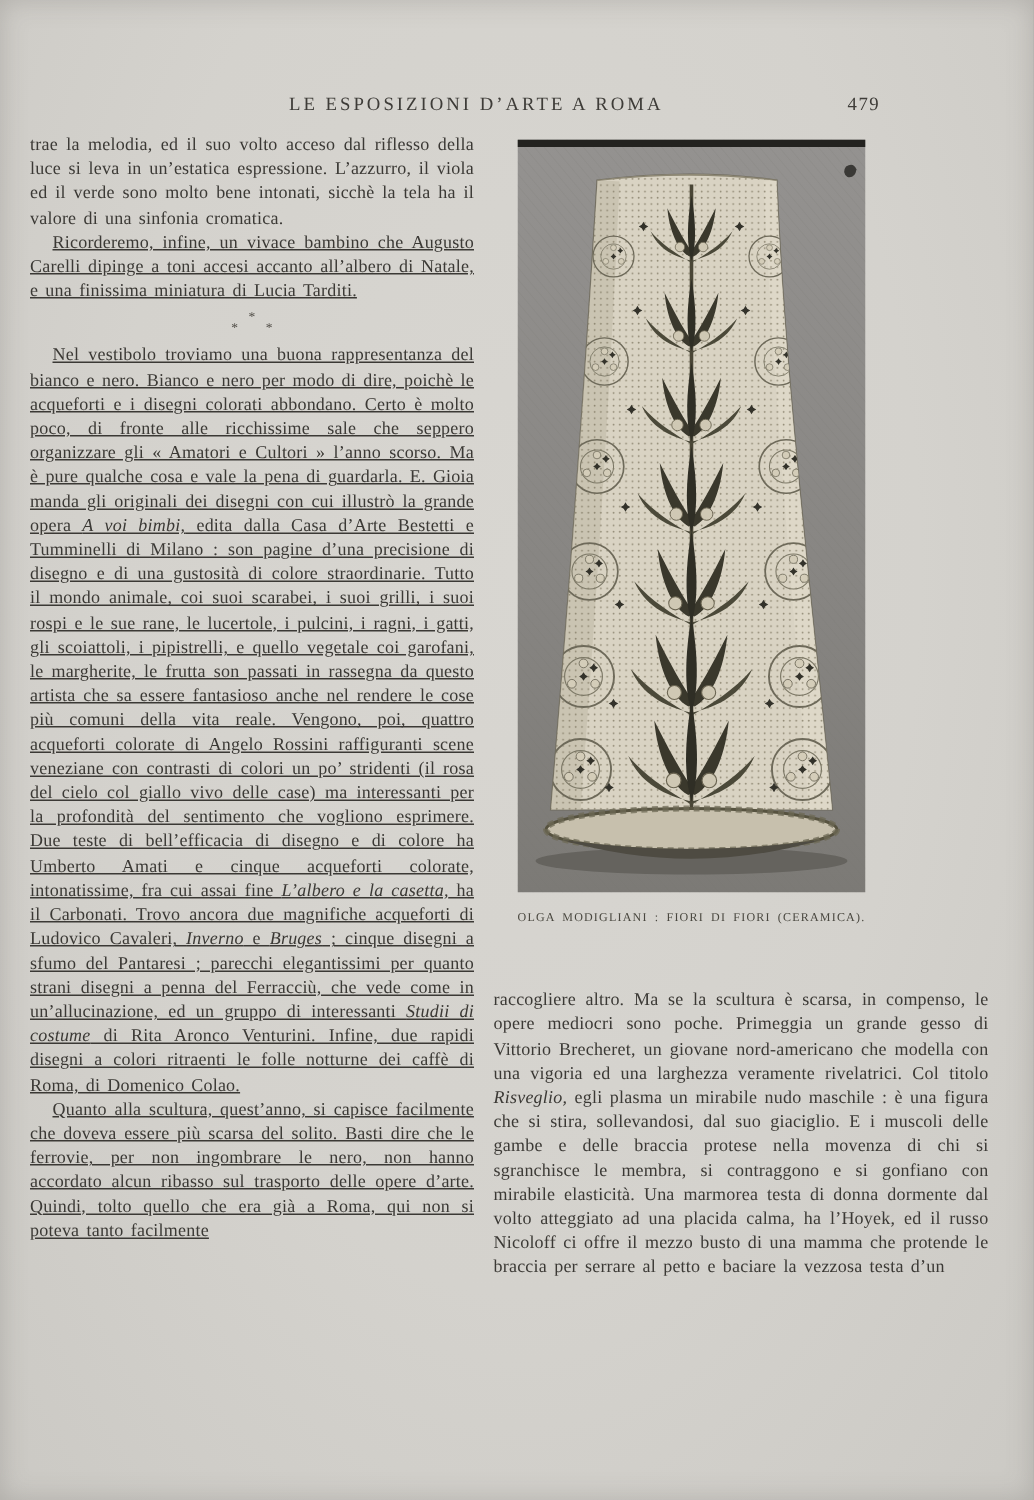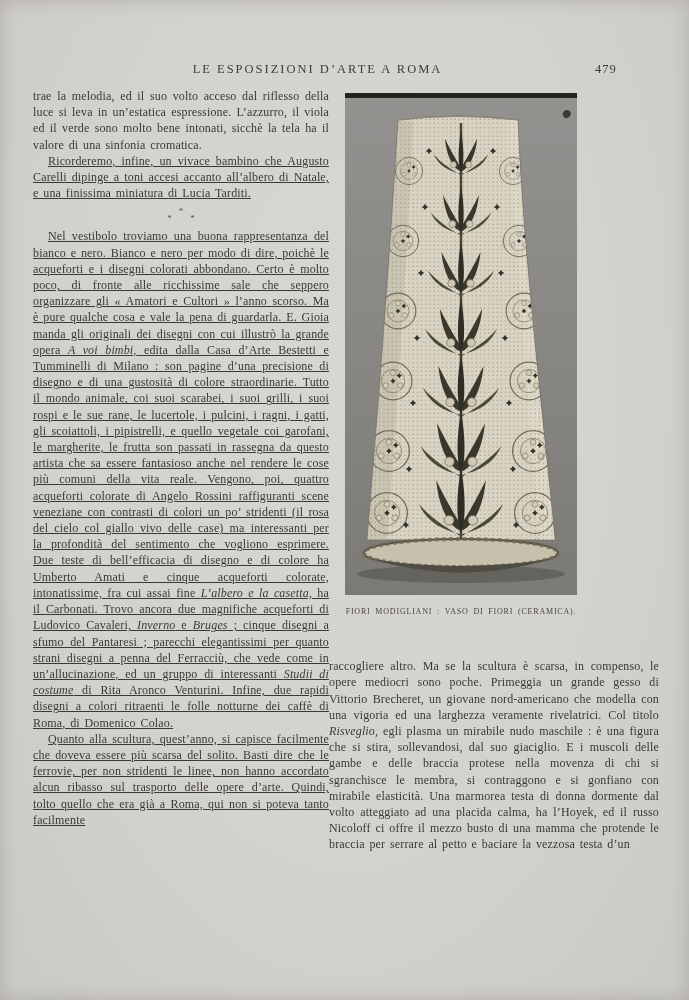--- a/index.html
+++ b/index.html
@@ -12,30 +12,30 @@
     overflow:hidden;
     font-family:"Liberation Serif","DejaVu Serif",serif;
     color:#3b3935;
   }
   .header-title{
     position:absolute;left:25px;top:62px;width:585px;
     text-align:center;font-size:12.5px;letter-spacing:2px;
     color:#3e3c38;white-space:nowrap;
   }
   .page-number{
-    position:absolute;left:595px;top:62px;
+    position:absolute;left:565px;top:62px;
     font-size:12.5px;letter-spacing:1px;color:#3e3c38;
   }
   .col{
     position:absolute;top:88px;
     font-size:12px;line-height:16.2px;
     text-align:justify;
     word-spacing:1.6px;letter-spacing:.15px;
   }
-  .col-left{left:33px;width:296px;height:822px;overflow:hidden;}
+  .col-left{left:20px;width:296px;height:822px;overflow:hidden;}
   .col-right{left:329px;width:330px;}
   .para{margin:0;text-align:justify;}
   .para.indent{text-indent:15px;text-decoration:underline;}
   .it{font-style:italic;}
   .dinkus{
     text-align:center;color:#55524c;
     font-size:9px;line-height:7px;
     margin:7px 0 6px 0;
   }
   .dinkus .row2{word-spacing:16px;}
@@ -60,21 +60,21 @@
     <div>
         <p class="para"><span>trae la melodia, ed il suo volto acceso dal riflesso della luce si leva in un’estatica espressione. L’azzurro, il viola ed il verde sono molto bene intonati, sicchè la tela ha il valore di una sinfonia cromatica.</span></p>
         <p class="para indent"><span>Ricorderemo, infine, un vivace bambino che Augusto Carelli dipinge a toni accesi accanto all’albero di Natale, e una finissima miniatura di Lucia Tarditi.</span></p>
       </div>
     <div class="dinkus">
       <div class="row1">*</div>
       <div class="row2">* *</div>
     </div>
     <div>
         <p class="para indent"><span>Nel vestibolo troviamo una buona rappresentanza del bianco e nero. Bianco e nero per modo di dire, poichè le acqueforti e i disegni colorati abbondano. Certo è molto poco, di fronte alle ricchissime sale che seppero organizzare gli « Amatori e Cultori » l’anno scorso. Ma è pure qualche cosa e vale la pena di guardarla. E. Gioia manda gli originali dei disegni con cui illustrò la grande opera </span><span class="it">A voi bimbi,</span><span> edita dalla Casa d’Arte Bestetti e Tumminelli di Milano : son pagine d’una precisione di disegno e di una gustosità di colore straordinarie. Tutto il mondo animale, coi suoi scarabei, i suoi grilli, i suoi rospi e le sue rane, le lucertole, i pulcini, i ragni, i gatti, gli scoiattoli, i pipistrelli, e quello vegetale coi garofani, le margherite, le frutta son passati in rassegna da questo artista che sa essere fantasioso anche nel rendere le cose più comuni della vita reale. Vengono, poi, quattro acqueforti colorate di Angelo Rossini raffiguranti scene veneziane con contrasti di colori un po’ stridenti (il rosa del cielo col giallo vivo delle case) ma interessanti per la profondità del sentimento che vogliono esprimere. Due teste di bell’efficacia di disegno e di colore ha Umberto Amati e cinque acqueforti colorate, intonatissime, fra cui assai fine </span><span class="it">L’albero e la casetta,</span><span> ha il Carbonati. Trovo ancora due magnifiche acqueforti di Ludovico Cavaleri, </span><span class="it">Inverno</span><span> e </span><span class="it">Bruges</span><span> ; cinque disegni a sfumo del Pantaresi ; parecchi elegantissimi per quanto strani disegni a penna del Ferracciù, che vede come in un’allucinazione, ed un gruppo di interessanti </span><span class="it">Studii di costume</span><span> di Rita Aronco Venturini. Infine, due rapidi disegni a colori ritraenti le folle notturne dei caffè di Roma, di Domenico Colao.</span></p>
-        <p class="para indent"><span>Quanto alla scultura, quest’anno, si capisce facilmente che doveva essere più scarsa del solito. Basti dire che le ferrovie, per non stridenti le linee, non hanno accordato alcun ribasso sul trasporto delle opere d’arte. Quindi, tolto quello che era già a Roma, qui non si poteva tanto facilmente</span></p>
+        <p class="para indent"><span>Quanto alla scultura, quest’anno, si capisce facilmente che doveva essere più scarsa del solito. Basti dire che le ferrovie, per non ingombrare le nero, non hanno accordato alcun ribasso sul trasporto delle opere d’arte. Quindi, tolto quello che era già a Roma, qui non si poteva tanto facilmente</span></p>
       </div>
   </div>
 
   <div class="col col-right">
 
     <div class="figure">
       <svg class="photo" viewBox="0 0 232 502" xmlns="http://www.w3.org/2000/svg">
         <defs>
           <linearGradient id="bgg" x1="0" y1="0" x2="0" y2="1">
             <stop offset="0" stop-color="#949290"></stop>
@@ -169,21 +169,21 @@
           <use href="#cluster" transform="translate(116,437) scale(1.08)"></use>
         </g>
 
         <g>
           <ellipse cx="116" cy="460" rx="97" ry="14" fill="#c7c0ad" stroke="#56523f" stroke-width="2"></ellipse>
           <ellipse cx="116" cy="460" rx="97" ry="14" fill="none" stroke="#6e6955" stroke-width="4" stroke-dasharray="4 3" opacity="0.75"></ellipse>
           <path d="M30,467 Q116,492 202,467 Q116,479 30,467 Z" fill="#4e4b42"></path>
         </g>
       </svg>
 
-      <div class="figure-caption">FIORI MODIGLIANI : VASO DI FIORI (CERAMICA).</div>
+      <div class="figure-caption">OLGA MODIGLIANI : FIORI DI FIORI (CERAMICA).</div>
     </div>
 
     <div class="rc-text">
         <p class="para"><span>raccogliere altro. Ma se la scultura è scarsa, in compenso, le opere mediocri sono poche. Primeggia un grande gesso di Vittorio Brecheret, un giovane nord-americano che modella con una vigoria ed una larghezza veramente rivelatrici. Col titolo </span><span class="it">Risveglio,</span><span> egli plasma un mirabile nudo maschile : è una figura che si stira, sollevandosi, dal suo giaciglio. E i muscoli delle gambe e delle braccia protese nella movenza di chi si sgranchisce le membra, si contraggono e si gonfiano con mirabile elasticità. Una marmorea testa di donna dormente dal volto atteggiato ad una placida calma, ha l’Hoyek, ed il russo Nicoloff ci offre il mezzo busto di una mamma che protende le braccia per serrare al petto e baciare la vezzosa testa d’un</span></p>
       </div>
   </div>
 
 </div>
 
 </body></html>

